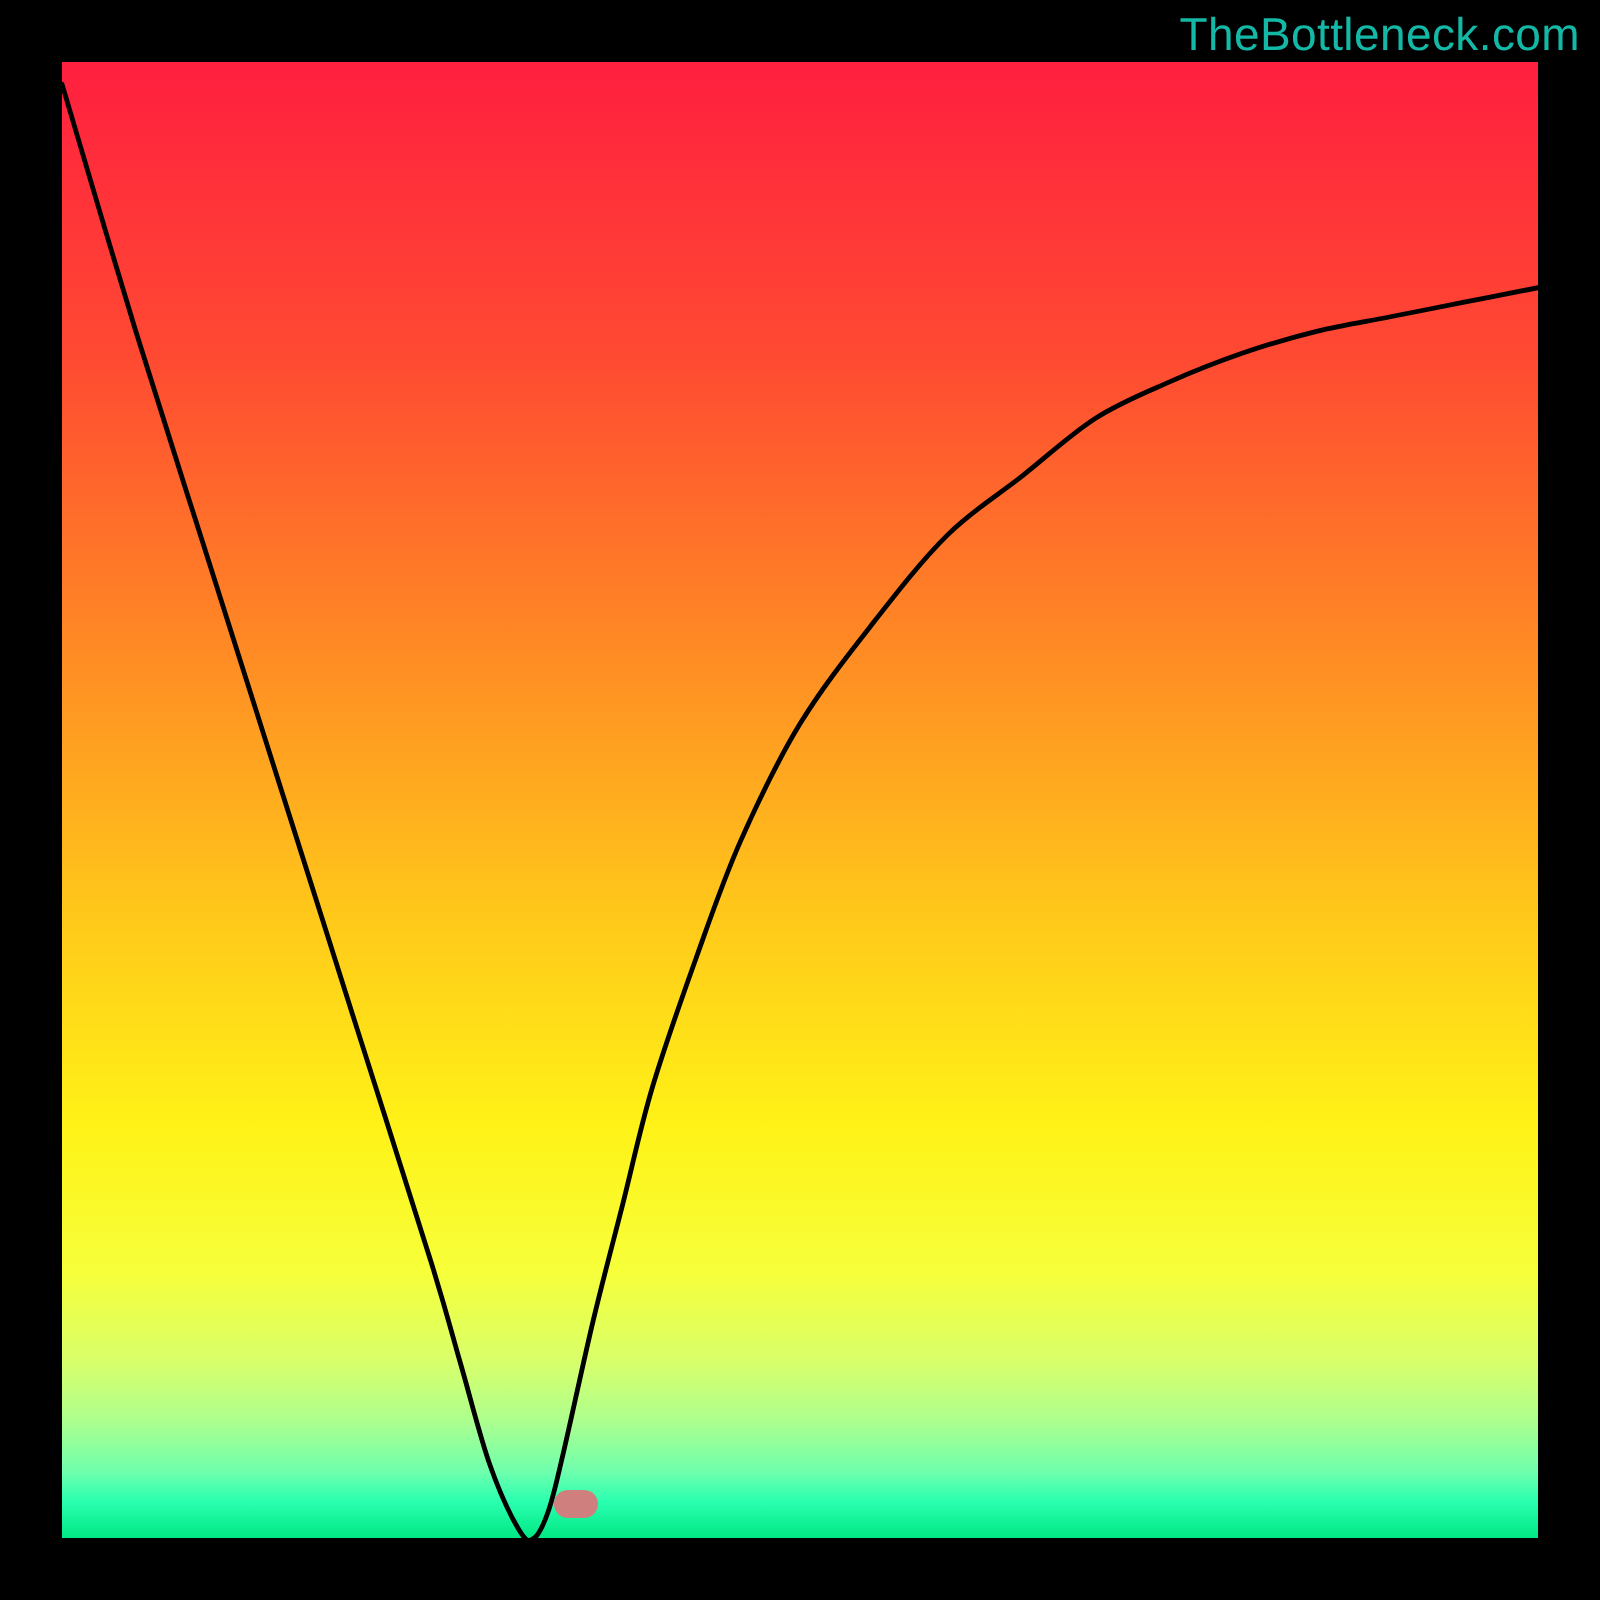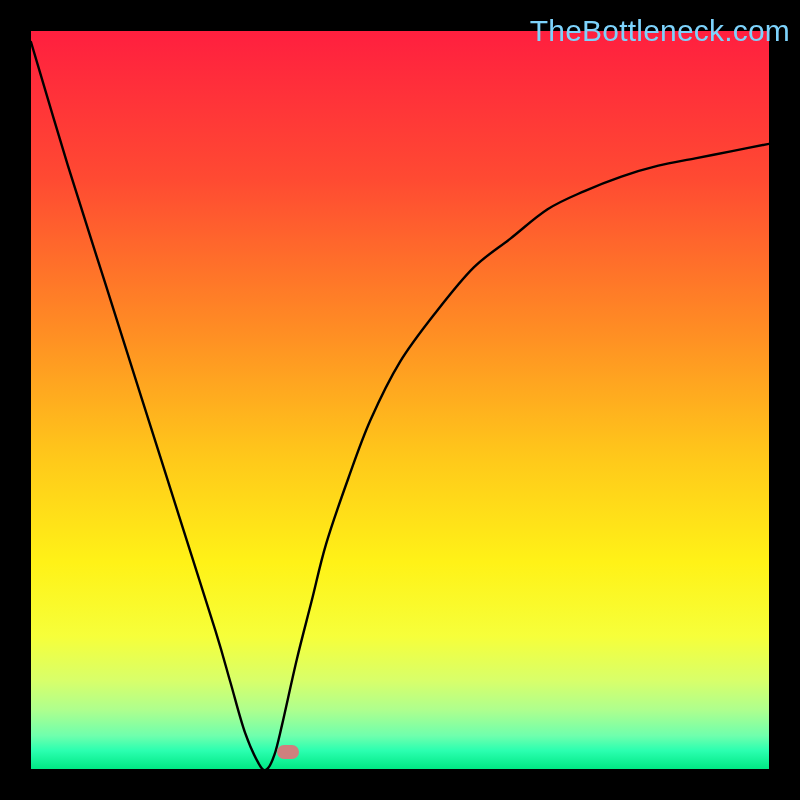--- a/index.html
+++ b/index.html
@@ -33,24 +33,24 @@
   }
   .curve-svg {
     position: absolute;
     inset: 0;
     width: 738px;
     height: 738px;
     overflow: visible;
   }
   .watermark {
     position: absolute;
-    top: 14px;
+    top: 4px;
     right: 10px;
-    color: #7dd3fc;
-    font-size: 30px;
+    color: #14b8a6;
+    font-size: 23px;
     letter-spacing: 0.2px;
     user-select: none;
   }
   .min-marker {
     position: absolute;
     width: 22px;
     height: 14px;
     border-radius: 8px;
     background: #cf7f7e;
   }

